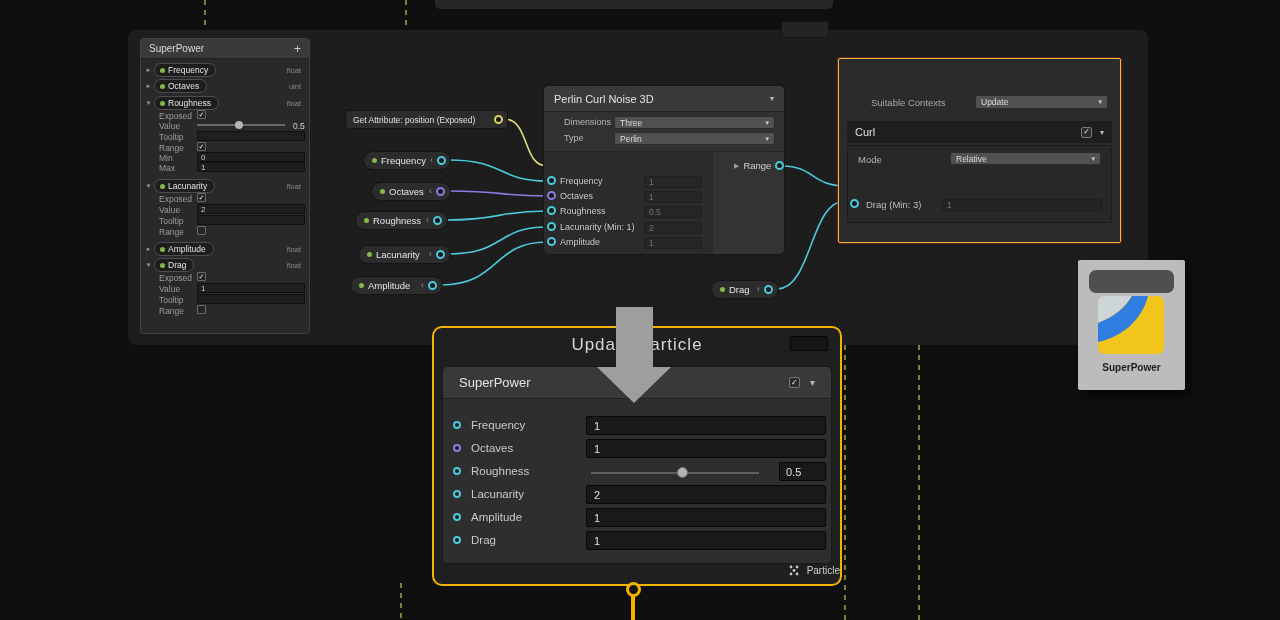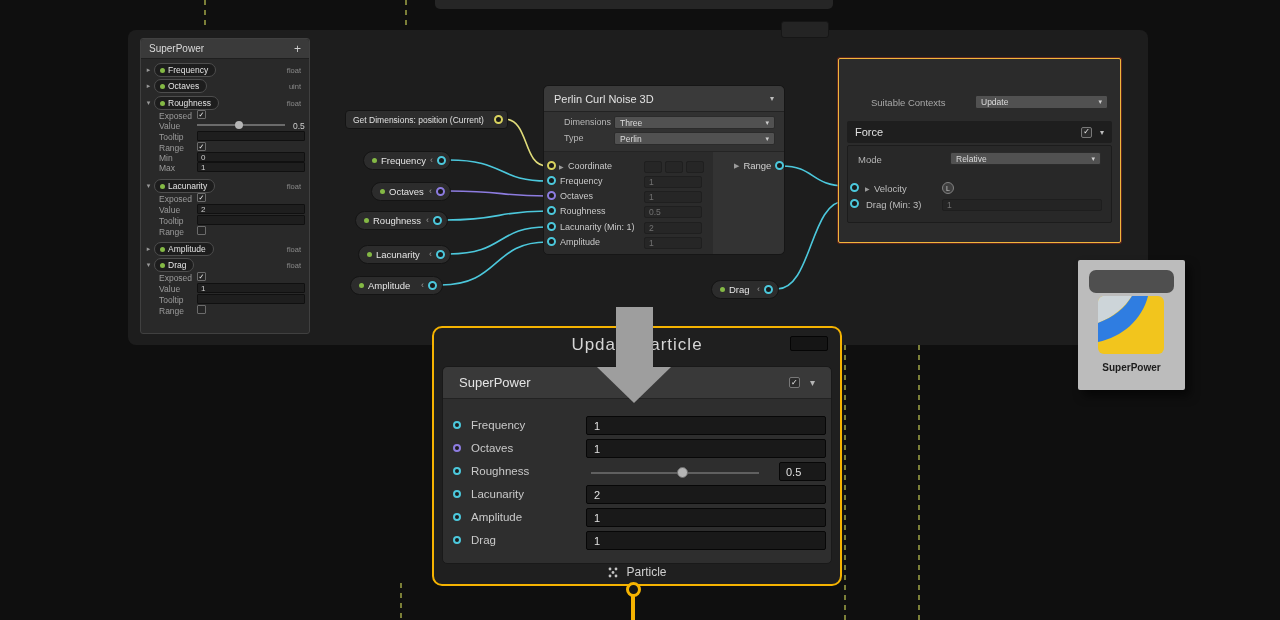--- a/index.html
+++ b/index.html
@@ -89,21 +89,21 @@
 .spb-header{position:absolute;left:0;top:0;right:0;height:32px;background:#393939;border-radius:5px 5px 0 0;border-bottom:1px solid #222;display:flex;align-items:center;padding:0 16px;font-size:13px;color:#e4e4e4}
 .spb-header .chk2{margin-left:auto}
 .spb-chev{margin-left:10px;color:#b5b5b5;font-size:10px}
 .sp-row{position:absolute;left:0;right:0;height:23px}
 .sp-port{position:absolute;left:10px;top:7px;width:8px;height:8px;border-radius:50%;border:2px solid var(--pc,#4cc8dc);background:#1d1d1d}
 .sp-label{position:absolute;left:28px;top:5px;font-size:11.5px;color:#c9c9c9}
 .sp-field{position:absolute;left:143px;top:2px;width:240px;height:19px;background:#191919;border:1px solid #070707;border-radius:2px;display:flex;align-items:center;padding:0 7px;font-size:11px;color:#e0e0e0}
 .sp-track{position:absolute;left:148px;top:12px;width:168px;height:2px;background:#606060}
 .sp-handle{position:absolute;left:234px;top:7px;width:11px;height:11px;border-radius:50%;background:#b4b4b4;border:1px solid #6e6e6e}
 .sp-sfield{position:absolute;left:336px;top:2px;width:47px;height:19px;background:#191919;border:1px solid #070707;border-radius:2px;display:flex;align-items:center;padding:0 6px;font-size:11px;color:#e0e0e0}
-.ctx-footer{position:absolute;left:0;top:237px;width:100%;display:flex;align-items:center;justify-content:center;gap:6px;font-size:12px;color:#cfcfcf}
+.ctx-footer{position:absolute;left:0;top:237px;width:100%;display:flex;align-items:center;justify-content:flex-end;gap:6px;font-size:10px;color:#cfcfcf}
 #ctx-connector{left:626px;top:582px;width:15px;height:15px;border-radius:50%;border:3px solid #f5b301;background:#151515;z-index:4}
 #ctx-flowline{left:631px;top:596px;width:4px;height:24px;background:#f5b301;z-index:3}
 
 
 #arrow-shaft{left:616px;top:307px;width:37px;height:61px;background:#9e9e9e;z-index:6}
 #arrow-head{left:597px;top:367px;width:0;height:0;border-left:37px solid transparent;border-right:37px solid transparent;border-top:36px solid #9e9e9e;z-index:6}
 
 
 #asset-card{left:1078px;top:260px;width:107px;height:130px;background:#bcbcbc;border-radius:2px;box-shadow:5px 6px 10px rgba(0,0,0,.55);z-index:5}
 .card-thumb{position:absolute;left:11px;top:10px;width:85px;height:23px;background:#4f4f4f;border-radius:7px}
@@ -266,21 +266,21 @@
     <span class="lbl">Tooltip</span>
     <span class="minifield"></span>
   </div>
   <div class="bb-sub" style="top:266px">
     <span class="lbl">Range</span>
     <span class="chk"></span>
   </div>
 </div>
 
 <div class="abs" id="getattr">
-  <span class="plabel">Get Dimensions: position (Current)</span>
+  <span class="plabel">Get Attribute: position (Exposed)</span>
   <span class="pport" style="--pc:#d8d25e"></span>
 </div>
 
 <div class="param" style="left:363px;top:151px;width:88px">
   <span class="dot"></span>
   <span class="plabel">Frequency</span>
   <span class="col">‹</span>
   <span class="pport"></span>
 </div>
 <div class="param" style="left:371px;top:182px;width:80px">
@@ -330,28 +330,20 @@
     <div class="psetting" style="top:4px">
       <span class="lbl">Dimensions</span>
       <span class="dd">
         <span>Three</span>
         <span class="arr">▾</span>
       </span>
     </div>
   </div>
   <div class="perlin-body">
     <div class="pout-strip"></div>
-    <div class="prow" style="top:8px">
-      <span class="pport" style="--pc:#d8d25e"></span>
-      <span class="tri">▶</span>
-      <span class="lbl">Coordinate</span>
-      <span class="pfield" style="left:100px;width:18px"></span>
-      <span class="pfield" style="left:121px;width:18px"></span>
-      <span class="pfield" style="left:142px;width:18px"></span>
-    </div>
     <div class="prow" style="top:23px">
       <span class="pport"></span>
       <span class="lbl2">Frequency</span>
       <span class="pfield" style="left:100px;width:58px">
           <span>1</span>
         </span>
     </div>
     <div class="prow" style="top:38px">
       <span class="pport" style="--pc:#8d7ce0"></span>
       <span class="lbl2">Octaves</span>
@@ -390,41 +382,33 @@
 
 <div class="abs" id="subgraph">
   <div class="sg-ctx-row">
     <span class="lbl">Suitable Contexts</span>
     <span class="dd">
       <span>Update</span>
       <span class="arr">▾</span>
     </span>
   </div>
   <div class="sg-force">
-    <span>Force</span>
+    <span>Curl</span>
     <span class="chk2">
         <span>✓</span>
       </span>
     <span class="hdr-chev">▾</span>
   </div>
   <div class="sg-inner">
     <div class="sg-mode">
       <span class="lbl">Mode</span>
       <span class="dd">
         <span>Relative</span>
         <span class="arr">▾</span>
       </span>
-    </div>
-    <div class="sg-row" style="top:36px">
-      <span class="pport"></span>
-      <span class="tri">▶</span>
-      <span class="lbl">Velocity</span>
-      <span class="badge">
-          <span>L</span>
-        </span>
     </div>
     <div class="sg-row" style="top:52px">
       <span class="pport"></span>
       <span class="lblb">Drag (Min: 3)</span>
       <span class="sg-field">
           <span>1</span>
         </span>
     </div>
   </div>
 </div>

